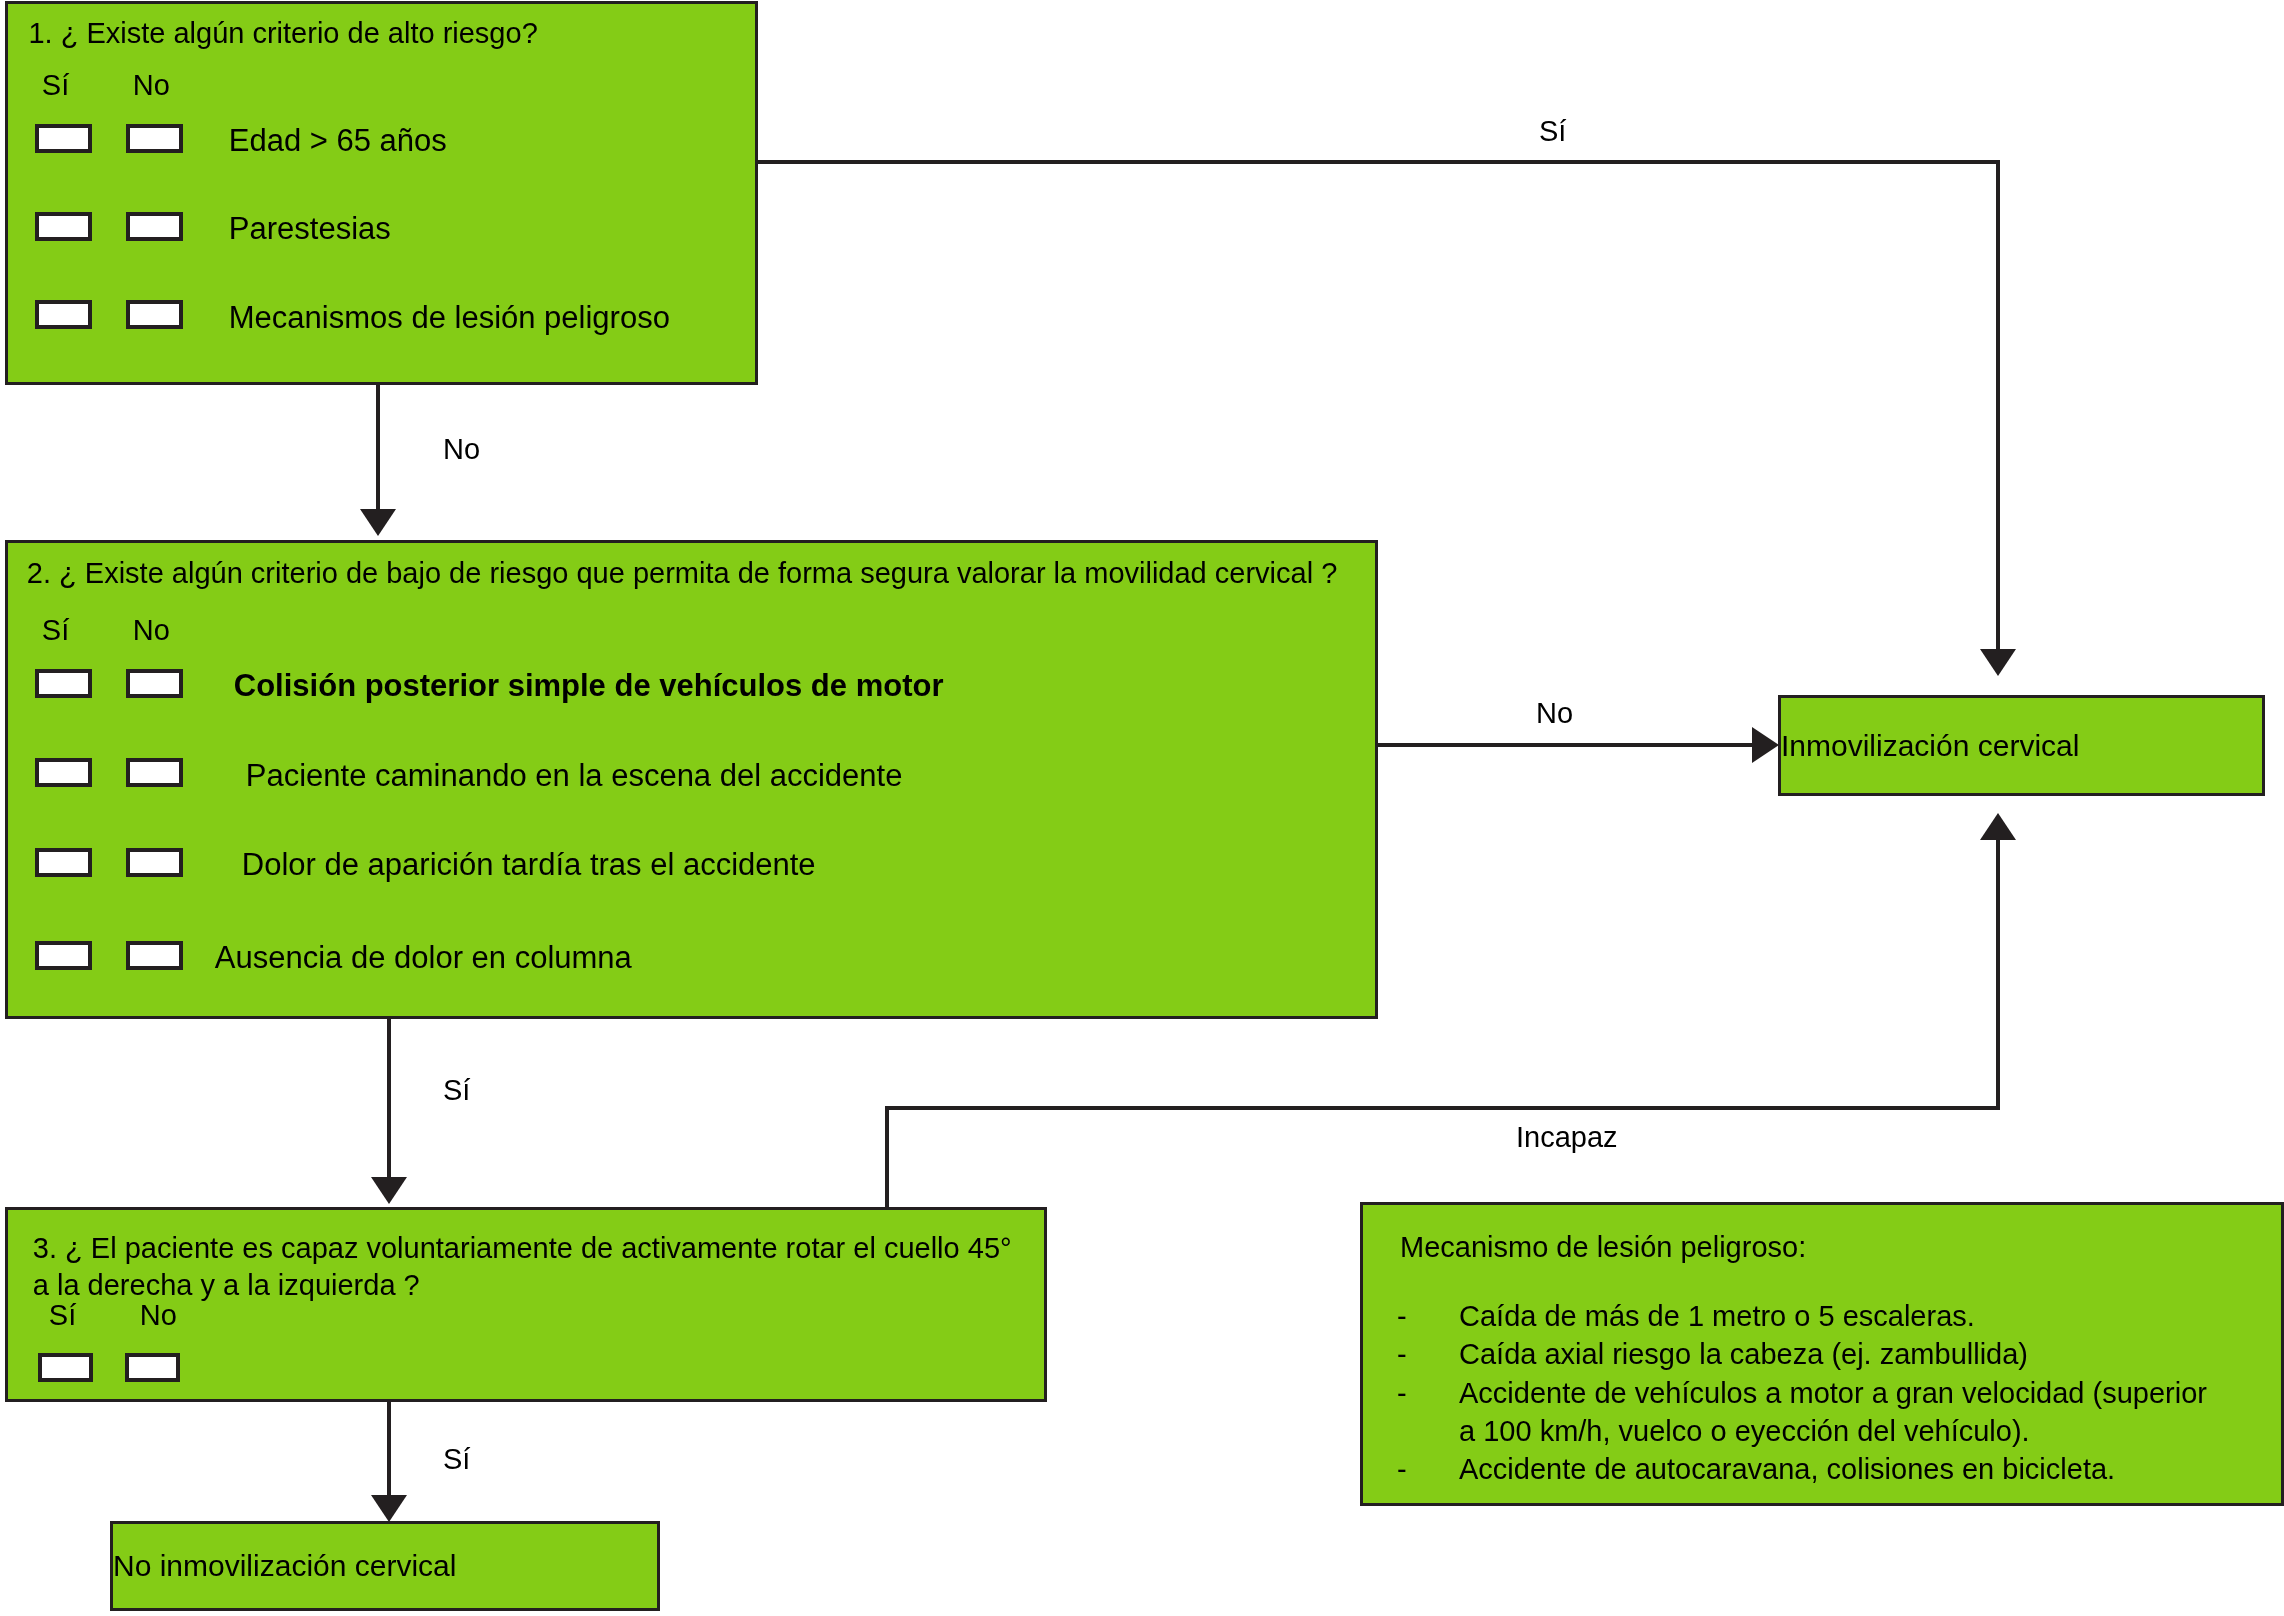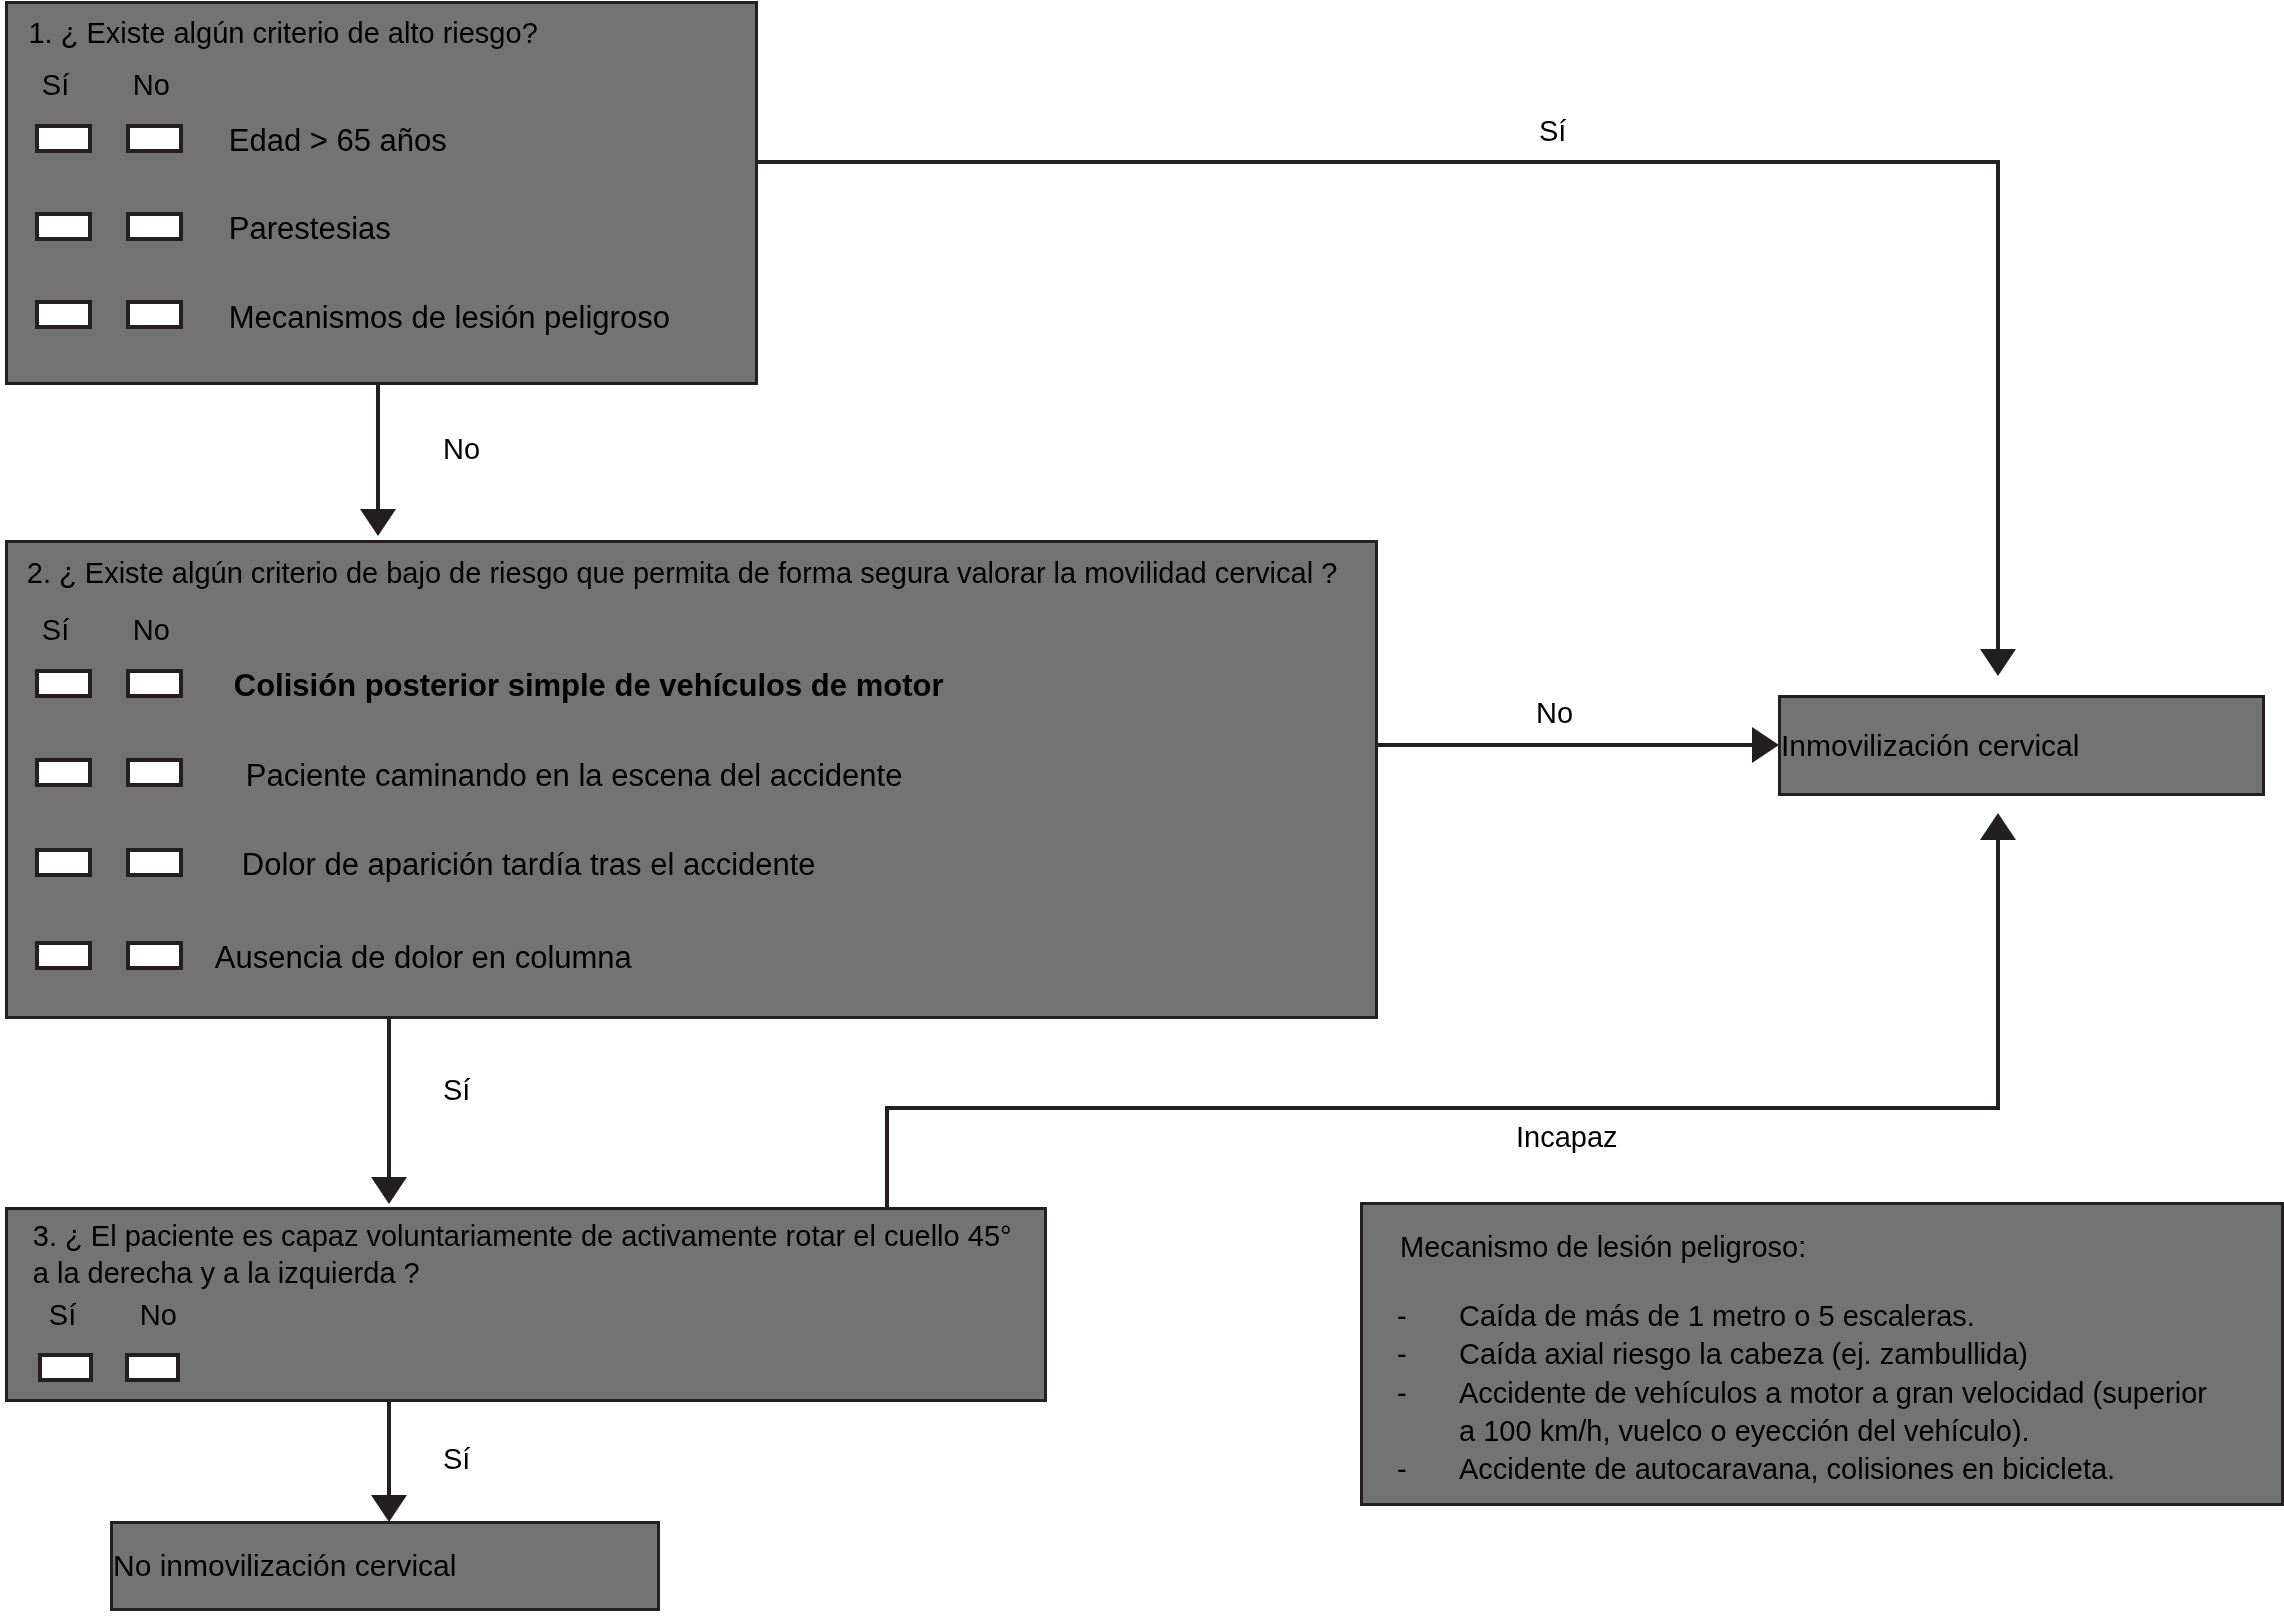--- a/index.html
+++ b/index.html
@@ -1,19 +1,19 @@
 <!DOCTYPE html>
 <html style="font-size:11px"><head>
 <meta charset="utf-8">
 <style>
   html,body{margin:0;padding:0;background:#ffffff;}
   body{font-family:"Liberation Sans",sans-serif;color:#000;}
   #root{position:relative;width:2284px;height:1616px;background:#fff;overflow:hidden;}
 
-  .box{position:absolute;border:3.4px solid #231f20;background:#737373;box-sizing:border-box;}
+  .box{position:absolute;border:3.4px solid #231f20;background:#84cc16;box-sizing:border-box;}
 
   .q-title{position:absolute;font-size:29px;line-height:1.28;color:#000;white-space:pre-wrap;}
   .col-head{position:absolute;font-size:29px;color:#000;}
   .cb{position:absolute;border:4.1px solid #231f20;background:#fff;box-sizing:border-box;}
   .crit{position:absolute;font-size:31px;color:#000;white-space:nowrap;}
 
   .out-label{position:absolute;font-size:30px;color:#000;width:100%;text-align:left;top:50%;transform:translateY(-50%);}
 
   .mech-title{position:absolute;font-size:29px;color:#000;}
   .mech-list{position:absolute;font-size:29px;line-height:1.32;color:#000;}
@@ -68,21 +68,21 @@
     <div class="cb" style="left:27px;top:305px;width:57px;height:29px;"></div>
     <div class="cb" style="left:118px;top:305px;width:57px;height:29px;"></div>
     <div class="crit" style="left:234px;top:304px;">Dolor de aparición tardía tras el accidente</div>
 
     <div class="cb" style="left:27px;top:398px;width:57px;height:29px;"></div>
     <div class="cb" style="left:118px;top:398px;width:57px;height:29px;"></div>
     <div class="crit" style="left:207px;top:397px;">Ausencia de dolor en columna</div>
   </div>
 
   <div class="box" style="left:4.8px;top:1207px;width:1042px;height:195px;">
-    <div class="q-title" style="left:25px;top:8px;">3. ¿ El paciente es capaz voluntariamente de activamente rotar el cuello 45°
+    <div class="q-title" style="left:25px;top:20px;">3. ¿ El paciente es capaz voluntariamente de activamente rotar el cuello 45°
 a la derecha y a la izquierda ?</div>
     <div class="col-head" style="left:41px;top:89px;">Sí</div>
     <div class="col-head" style="left:132px;top:89px;">No</div>
     <div class="cb" style="left:30px;top:143px;width:55px;height:29px;"></div>
     <div class="cb" style="left:117px;top:143px;width:55px;height:29px;"></div>
   </div>
 
   <div class="box" style="left:1778px;top:695px;width:487px;height:101px;">
     <div class="out-label">Inmovilización cervical</div>
   </div>

